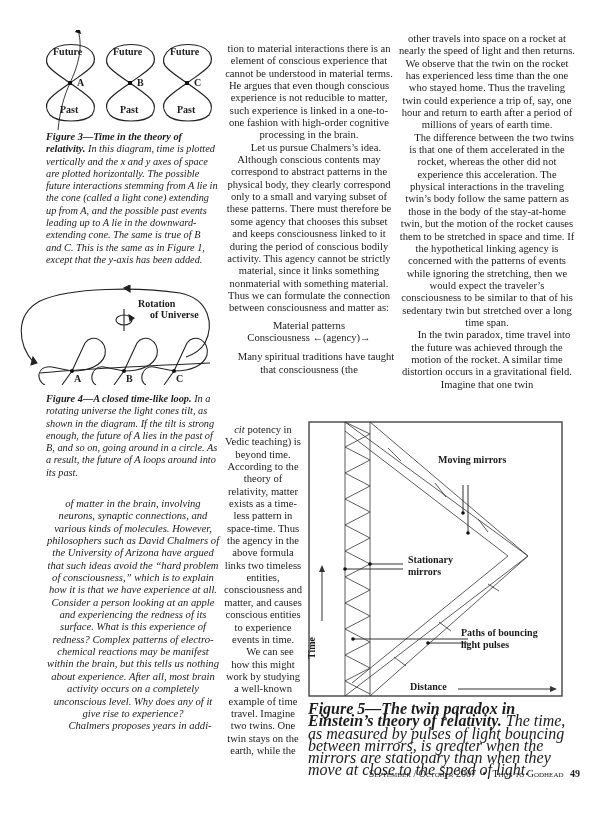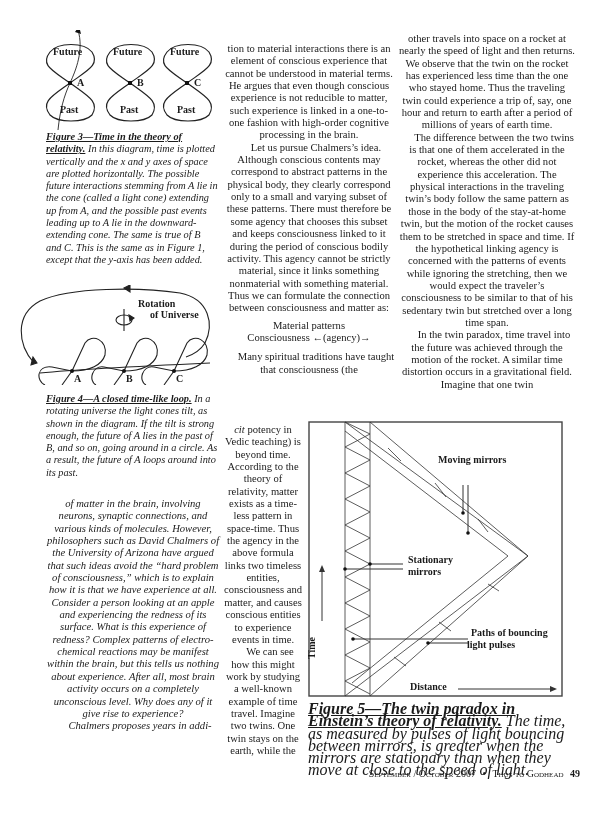--- a/index.html
+++ b/index.html
@@ -3,21 +3,21 @@
 <meta charset="utf-8">
 <style>
   html, body { margin: 0; padding: 0; }
   body { width: 609px; height: 815px; background: #ffffff; position: relative; overflow: hidden;
          font-family: "Liberation Serif", "DejaVu Serif", serif; color: #1a1a1a; }
   .abs { position: absolute; }
   .col { position: absolute; font-size: 10.6px; line-height: 12.35px; }
   .col p { margin: 0; text-align: center; }
   .col p.ind { text-indent: 14px; }
   .cap { position: absolute; font-size: 10.3px; line-height: 12.3px; font-style: italic; }
-  .cap b { font-weight: bold; text-decoration: underline; }
+  .cap b { font-weight: bold; }
   .fig-label { font-family: "Liberation Serif", serif; font-weight: bold; font-size: 10px; }
   .formula { text-align: center; font-size: 10.6px; line-height: 12.4px; }
   .footer { position: absolute; left: 340px; top: 768px; width: 240px; font-size: 10px; text-align: right; }
   .sc { font-variant: small-caps; }
   .pgno { font-weight: bold; font-size: 10px; margin-left: 4px; }
 </style>
 </head>
 <body>
 
 <div class="abs" style="left:0;top:30px;width:220px;height:100px;">
@@ -159,22 +159,22 @@
     <circle cx="62" cy="143" r="1.8" fill="#111"></circle>
     <circle cx="37" cy="148" r="1.8" fill="#111"></circle>
     <circle cx="45" cy="218" r="1.8" fill="#111"></circle>
     <circle cx="120" cy="222" r="1.8" fill="#111"></circle>
     <polygon points="14,144 11,151 17,151" fill="#333"></polygon>
     <polygon points="249,268 242,265 242,271" fill="#333"></polygon>
   </svg>
   <span class="abs fig-label" style="left:130px;top:33px;">Moving mirrors</span>
   <span class="abs fig-label" style="left:100px;top:133px;">Stationary</span>
   <span class="abs fig-label" style="left:100px;top:145px;">mirrors</span>
-  <span class="abs fig-label" style="left:163px;top:206px;text-align:right;">Paths of bouncing</span>
-  <span class="abs fig-label" style="left:159px;top:218px;">light pulses</span>
+  <span class="abs fig-label" style="left:153px;top:206px;text-align:right;">Paths of bouncing</span>
+  <span class="abs fig-label" style="left:153px;top:218px;">light pulses</span>
   <span class="abs fig-label" style="left:-2px;top:238px;transform:rotate(-90deg);transform-origin:left top;">Time</span>
   <span class="abs fig-label" style="left:102px;top:260px;">Distance</span>
 </div>
 
 <div class="cap" style="left:308px;top:703px;width:270px;font-size:16px;">
   <b>Figure 5—The twin paradox in Einstein’s theory of relativity.</b><span> The time, as measured by pulses of light bouncing between mirrors, is greater when the mirrors are stationary than when they move at close to the speed of light.</span>
 </div>
 
 <div class="footer">
   <span class="sc">September / October 2007</span>

